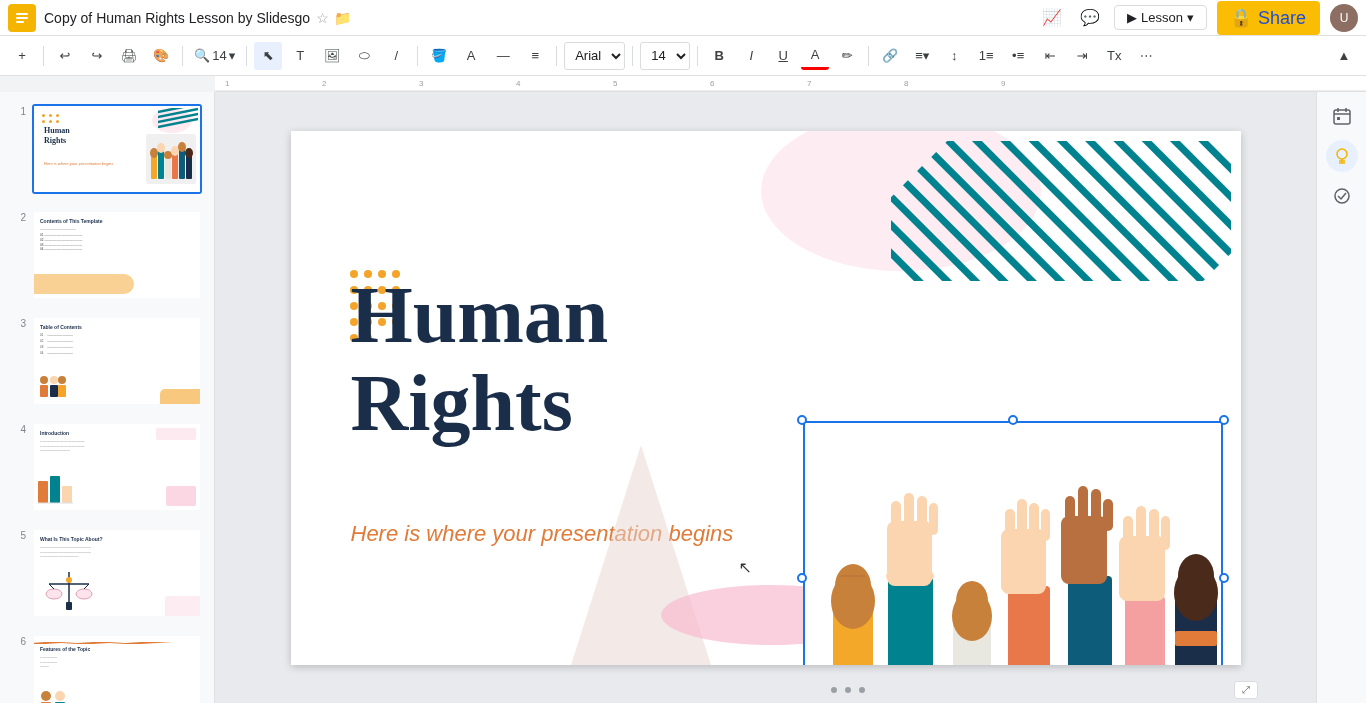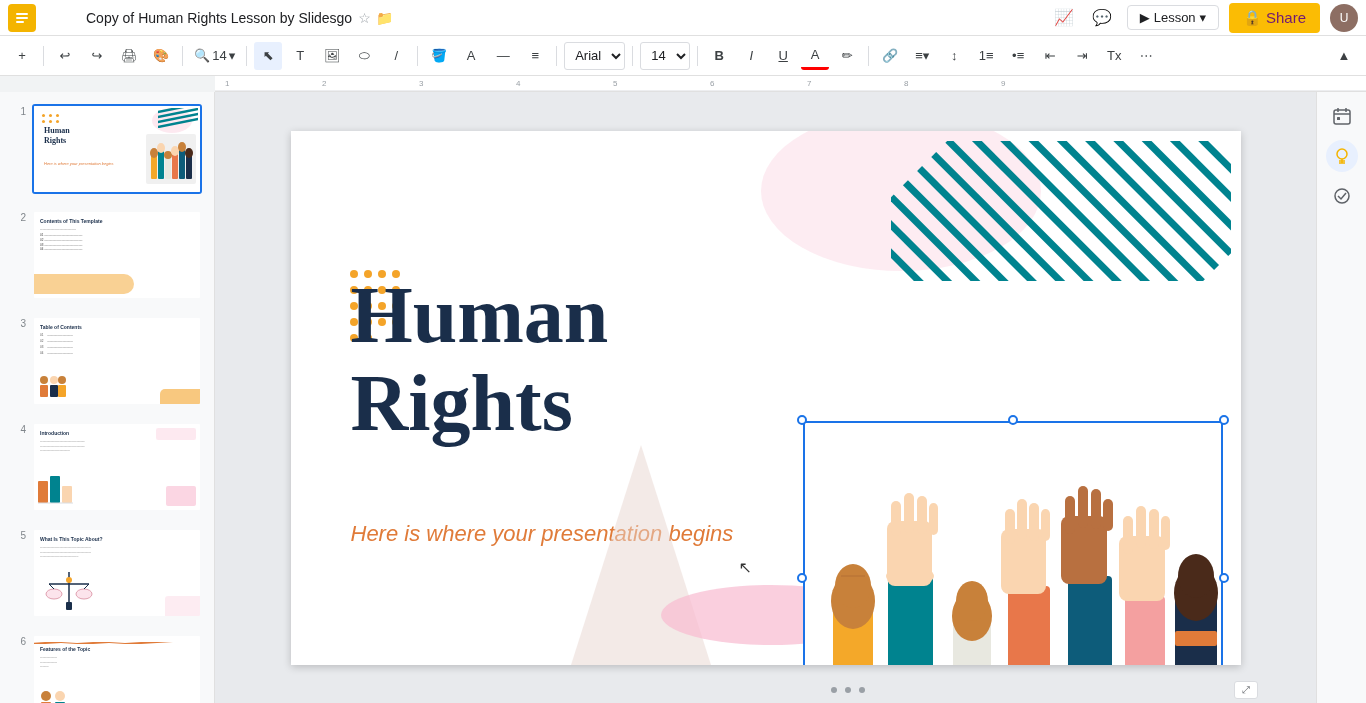--- a/index.html
+++ b/index.html
@@ -19,21 +19,21 @@
       background: #f4b400;
       border-radius: 4px;
       display: flex; align-items: center; justify-content: center;
       margin-right: 8px;
       font-size: 14px; color: white; font-weight: bold;
       flex-shrink: 0;
     }
     .title-area { display: flex; flex-direction: column; flex: 1; }
     .doc-title {
       font-size: 14px; color: #202124;
-      display: flex; align-items: center; gap: 6px; margin-left: 42px;
+      display: flex; align-items: center; gap: 6px;
     }
     .doc-title span { font-size: 14px; }
     .doc-title .star { color: #9aa0a6; font-size: 14px; }
     .doc-title .folder { color: #9aa0a6; font-size: 14px; }
     .menu-bar {
       display: flex; align-items: center;
       font-size: 12px; color: #202124;
       gap: 2px;
     }
     .menu-item {
@@ -55,24 +55,24 @@
     .present-btn {
       display: flex; align-items: center;
       background: white; border: 1px solid #dadce0;
       border-radius: 4px; padding: 4px 12px;
       font-size: 13px; cursor: pointer; gap: 4px;
       color: #202124;
     }
     .share-btn {
       background: #fbbc04;
       border: none; border-radius: 4px;
-      padding: 6px 14px; font-size: 15px;
+      padding: 6px 14px; font-size: 18px;
       font-weight: 500; cursor: pointer;
       display: flex; align-items: center; gap: 4px;
-      color: #701a75;
+      color: #1d4ed8;
     }
     .avatar {
       width: 28px; height: 28px;
       border-radius: 50%;
       background: #8d6e63;
       display: flex; align-items: center; justify-content: center;
       color: white; font-size: 12px;
       cursor: pointer;
     }
 

